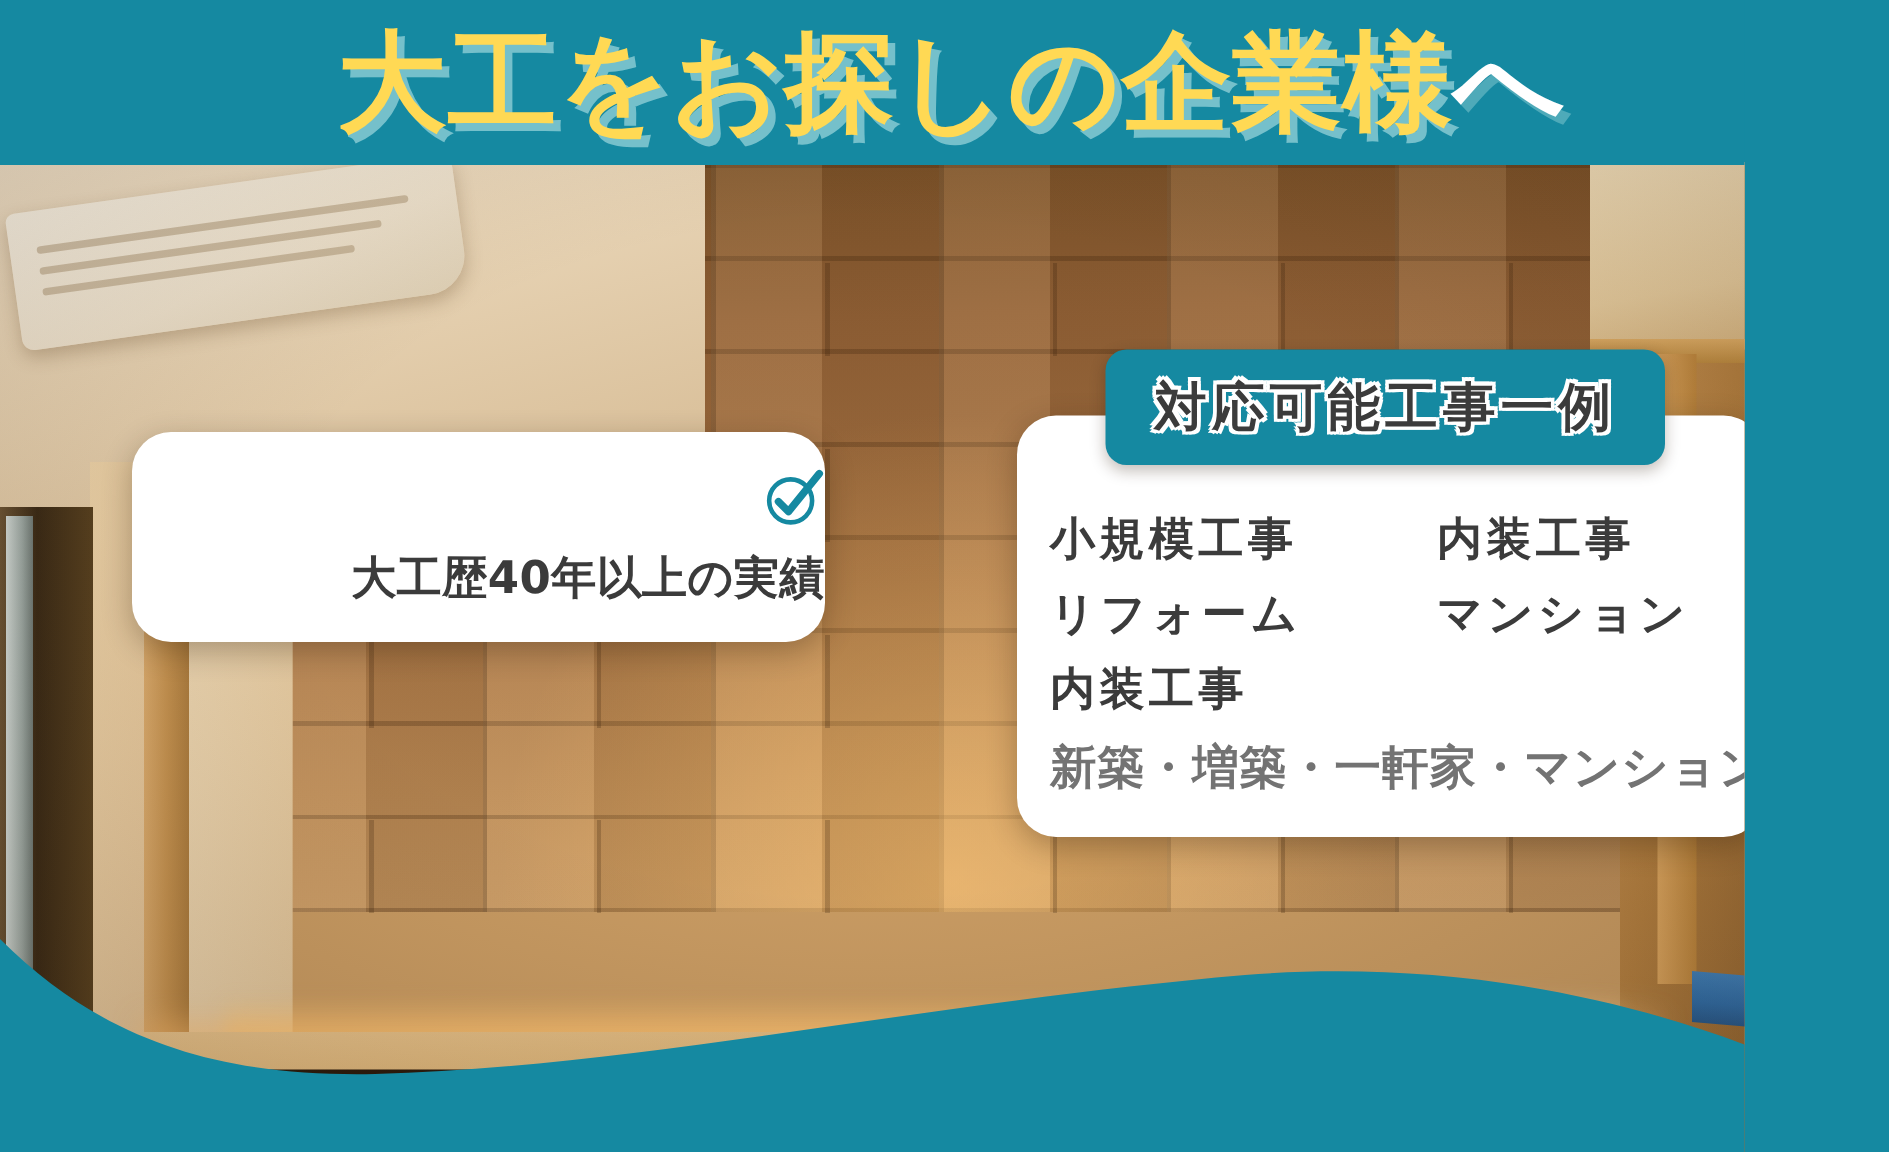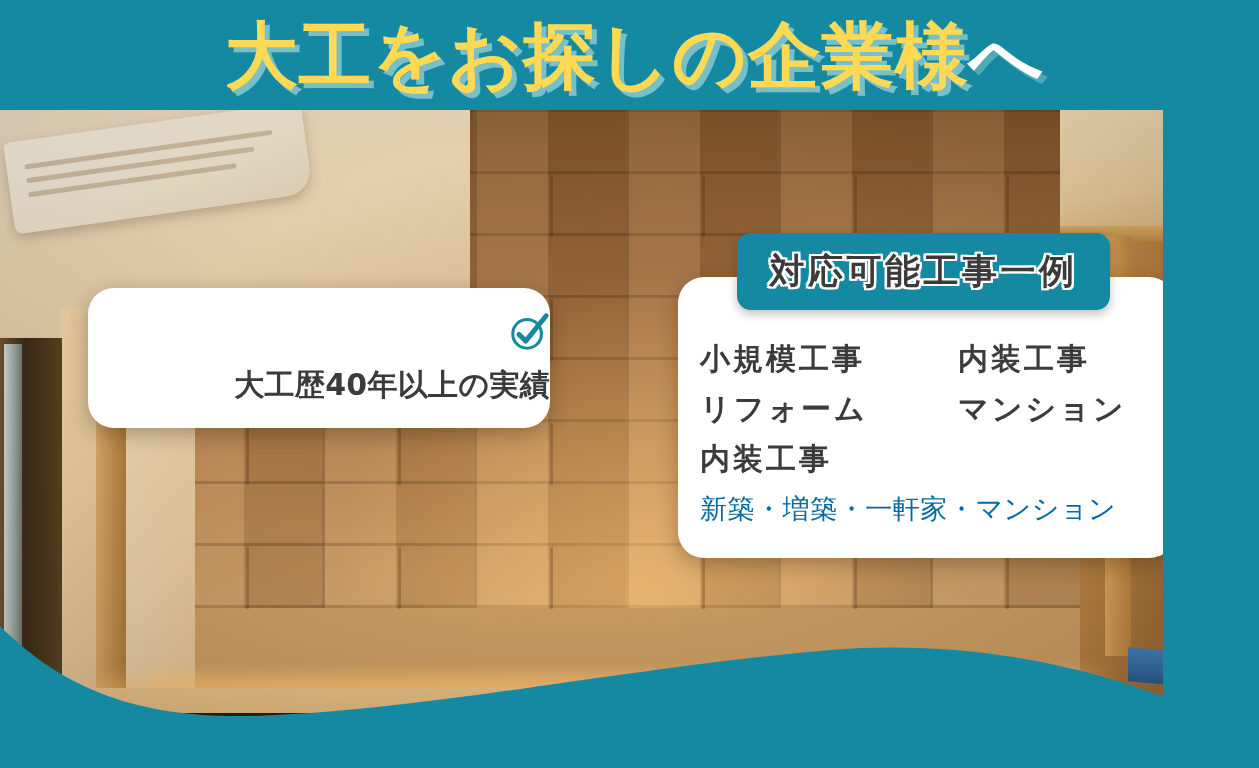--- a/index.html
+++ b/index.html
@@ -217,21 +217,21 @@
   .svc-grid{
     display:grid;grid-template-columns:258px 1fr;
     row-gap:9px;padding:0 0 0 22px;
   }
   .svc-item{
     font-size:30px;font-weight:bold;color:#3b3b3b;
     letter-spacing:.10em;white-space:nowrap;
   }
   .svc-wide{
     grid-column:1 / span 2;
-    font-size:27px;font-weight:normal;color:#0369a1;
+    font-size:31px;font-weight:bold;color:#737373;
     letter-spacing:.02em;white-space:nowrap;margin-top:2px;
   }
 
   
   .wave{
     position:absolute;left:0;bottom:0;width:1259px;height:170px;
     display:block;
   }
 </style>
 </head>

